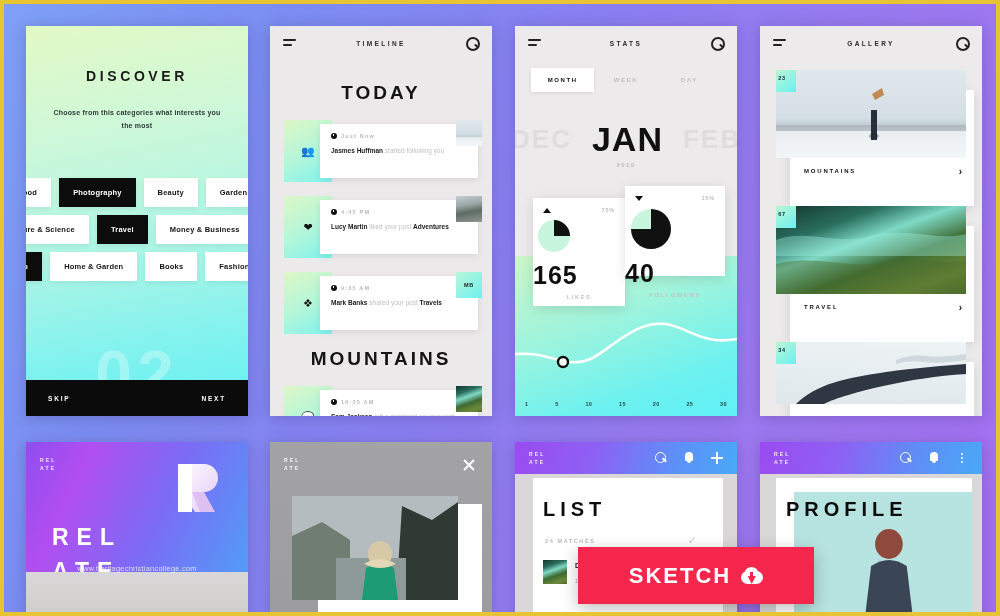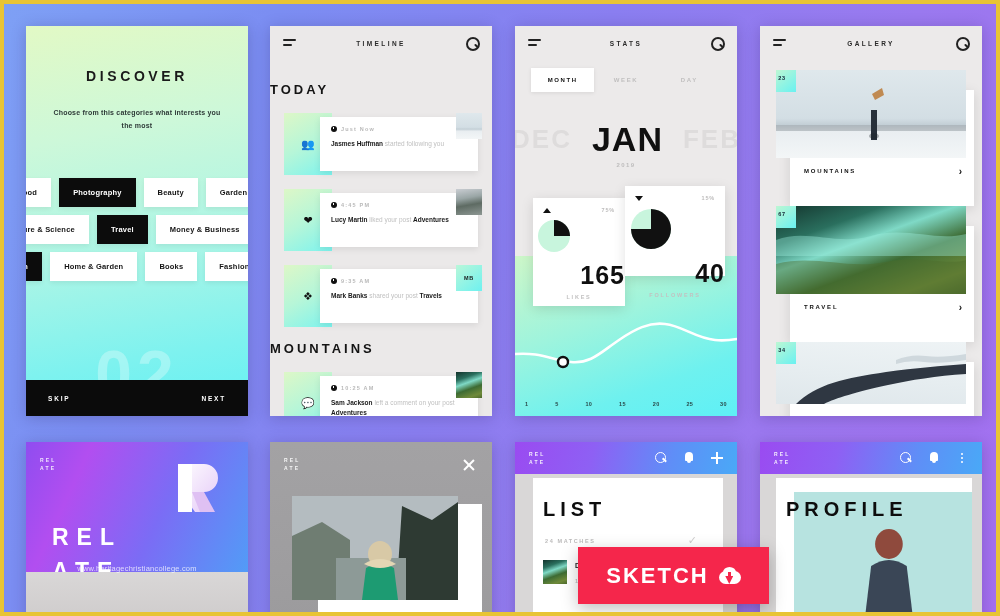--- a/index.html
+++ b/index.html
@@ -65,21 +65,21 @@
   }
   .chip.on { background:#0c0c0c; color:#fff; }
   #p1 .footbar {
     position:absolute; left:0; right:0; bottom:0; height:36px; background:#0b0b0b;
     display:flex; align-items:center; justify-content:space-between; padding:0 22px;
   }
   #p1 .footbar span { color:#fff; font-size:6.5px; font-weight:700; letter-spacing:1.8px; }
 
   
   #p2 { left: 266px; top: 22px; width: 222px; height: 390px; background:#ebe9e9; }
-  #p2 .day { font-size:13px; font-weight:700; letter-spacing:3px; color:#141414; }
+  #p2 .day { text-align:center; font-size:19px; font-weight:700; letter-spacing:3px; color:#141414; }
   .feeditem { position:relative; margin:0 14px 14px 14px; height:62px; }
   .feeditem .swatch {
     position:absolute; left:0; top:0; width:48px; height:62px;
     background: linear-gradient(150deg,#ddf7c7 0%, #b6f6d8 50%, #7df3ee 100%);
     display:flex; align-items:center; justify-content:center;
   }
   .feeditem .body {
     position:absolute; left:36px; right:0; top:4px; bottom:4px;
     background:#fff; box-shadow:0 2px 7px rgba(0,0,0,.09); padding:9px 11px;
   }
@@ -109,21 +109,21 @@
   .yearlbl { position:absolute; top:136px; left:0; right:0; text-align:center;
     font-size:6px; letter-spacing:1.4px; color:#bdbcbc; font-weight:700; }
   .statcard { position:absolute; background:#fff; box-shadow:0 3px 12px rgba(0,0,0,.12); }
   #sc1 { left:18px; top:172px; width:92px; height:108px; }
   #sc2 { left:110px; top:160px; width:100px; height:90px; }
   .sc-top { display:flex; align-items:center; justify-content:space-between; padding:9px 10px 0 10px; }
   .tri-up { width:0;height:0;border-left:4px solid transparent;border-right:4px solid transparent;border-bottom:5px solid #111;}
   .tri-dn { width:0;height:0;border-left:4px solid transparent;border-right:4px solid transparent;border-top:5px solid #111;}
   .pct { font-size:5.5px; color:#bdbcbc; font-weight:700; letter-spacing:.8px; }
   .donut { margin:2px auto 0 auto; }
-  .sc-num { text-align:right; font-size:25px; font-weight:700; color:#0f0f0f; letter-spacing:1px; }
+  .sc-num { text-align:left; font-size:25px; font-weight:700; color:#0f0f0f; letter-spacing:1px; }
   .sc-lbl { text-align:center; font-size:5.5px; font-weight:700; letter-spacing:1.8px; color:#c2c1c1; margin-top:4px;}
   .graph { position:absolute; left:0; right:0; bottom:0; height:160px;
     background:linear-gradient(160deg,#cdf6c8 0%,#9ef4dd 40%,#6ef1ef 75%,#5ef0f6 100%); }
   .axis { position:absolute; left:10px; right:10px; bottom:9px; display:flex; justify-content:space-between; }
   .axis span { font-size:5.5px; font-weight:700; color:#2a4a4a; letter-spacing:.4px; }
 
   
   #p4 { left: 756px; top: 22px; width: 222px; height: 390px; background:#eceaea; }
   .gcard { position:relative; margin:0 16px 14px 16px; }
   .gcard .white { position:absolute; left:14px; right:-8px; top:20px; bottom:-22px; background:#fff;
@@ -170,21 +170,21 @@
   .closeico::before{transform:rotate(45deg);} .closeico::after{transform:rotate(-45deg);}
 
   .bigword { position:absolute; font-size:20px; font-weight:700; letter-spacing:5px; color:#0d0d0d; }
   .matches { position:absolute; font-size:5.5px; font-weight:700; letter-spacing:1.6px; color:#bcbbbb; }
   .checkico { position:absolute; color:#cfcece; font-size:11px; }
 
   .ribbon {
     position:absolute; background:#f5264b; display:flex; align-items:center; justify-content:center;
     gap:10px; color:#fff; font-weight:700; box-shadow:0 5px 16px rgba(0,0,0,.25);
   }
-  #rb1 { left:574px; top:543px; width:191px; height:57px; }
+  #rb1 { left:574px; top:543px; width:236px; height:57px; }
   #rb2 { left:800px; top:543px; width:176px; height:57px; }
   .ribbon .txt { font-size:22px; letter-spacing:2px; }
   .dlico { width:22px; height:17px; position:relative; }
   .dlico .cl { position:absolute; left:0; bottom:0; width:22px; height:13px; background:#fff; border-radius:7px 7px 7px 7px; }
   .dlico .cl2 { position:absolute; left:4px; top:0; width:13px; height:11px; background:#fff; border-radius:50%; }
   .dlico .ar { position:absolute; left:9px; top:5px; width:3px; height:6px; background:#f5264b; }
   .dlico .ar2 { position:absolute; left:6.5px; top:9px; width:8px; height:8px; background:#f5264b;
      clip-path: polygon(50% 100%, 0 0, 100% 0); }
 
   

